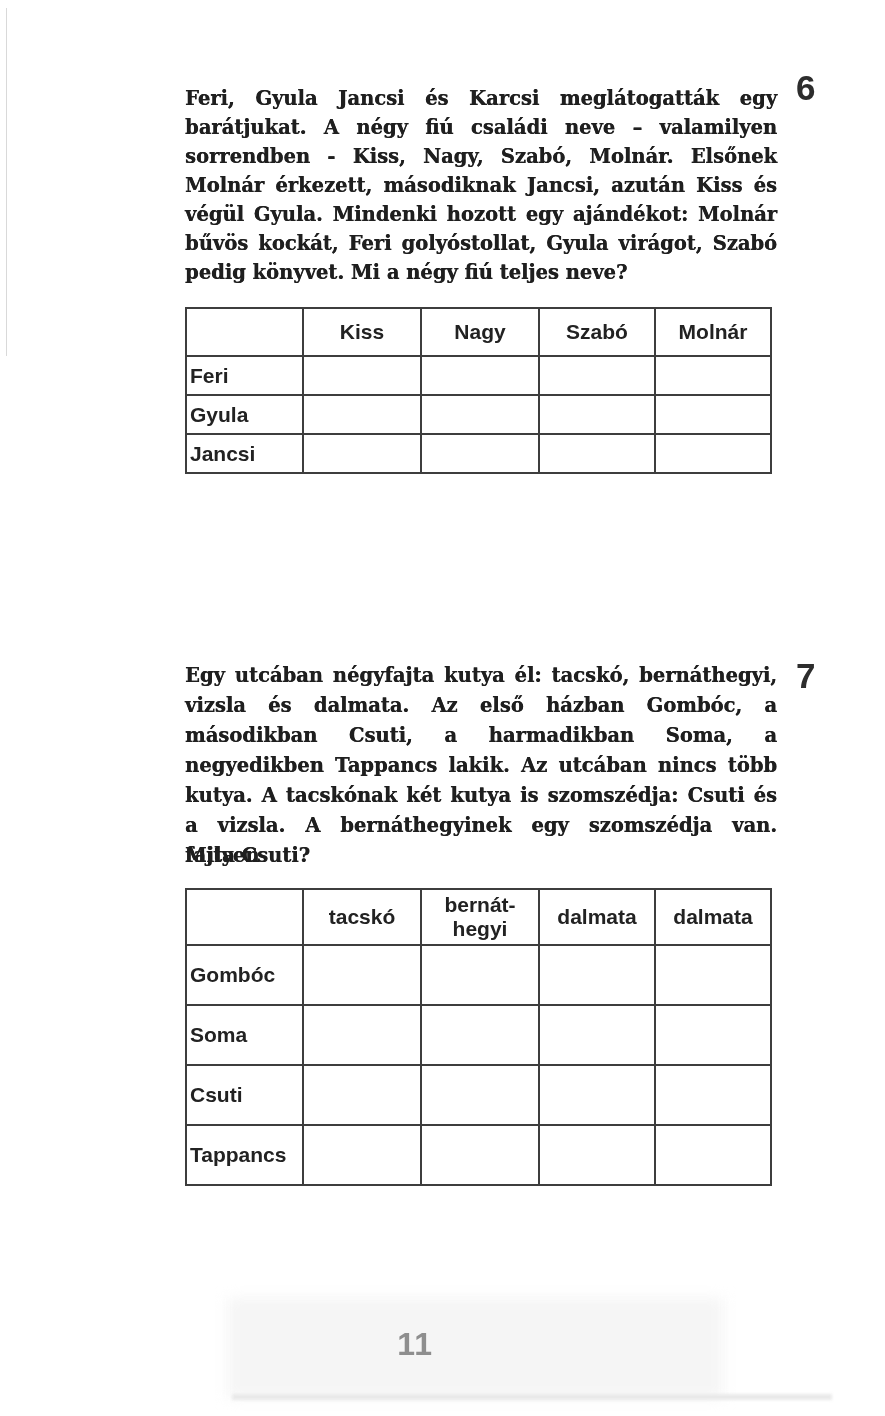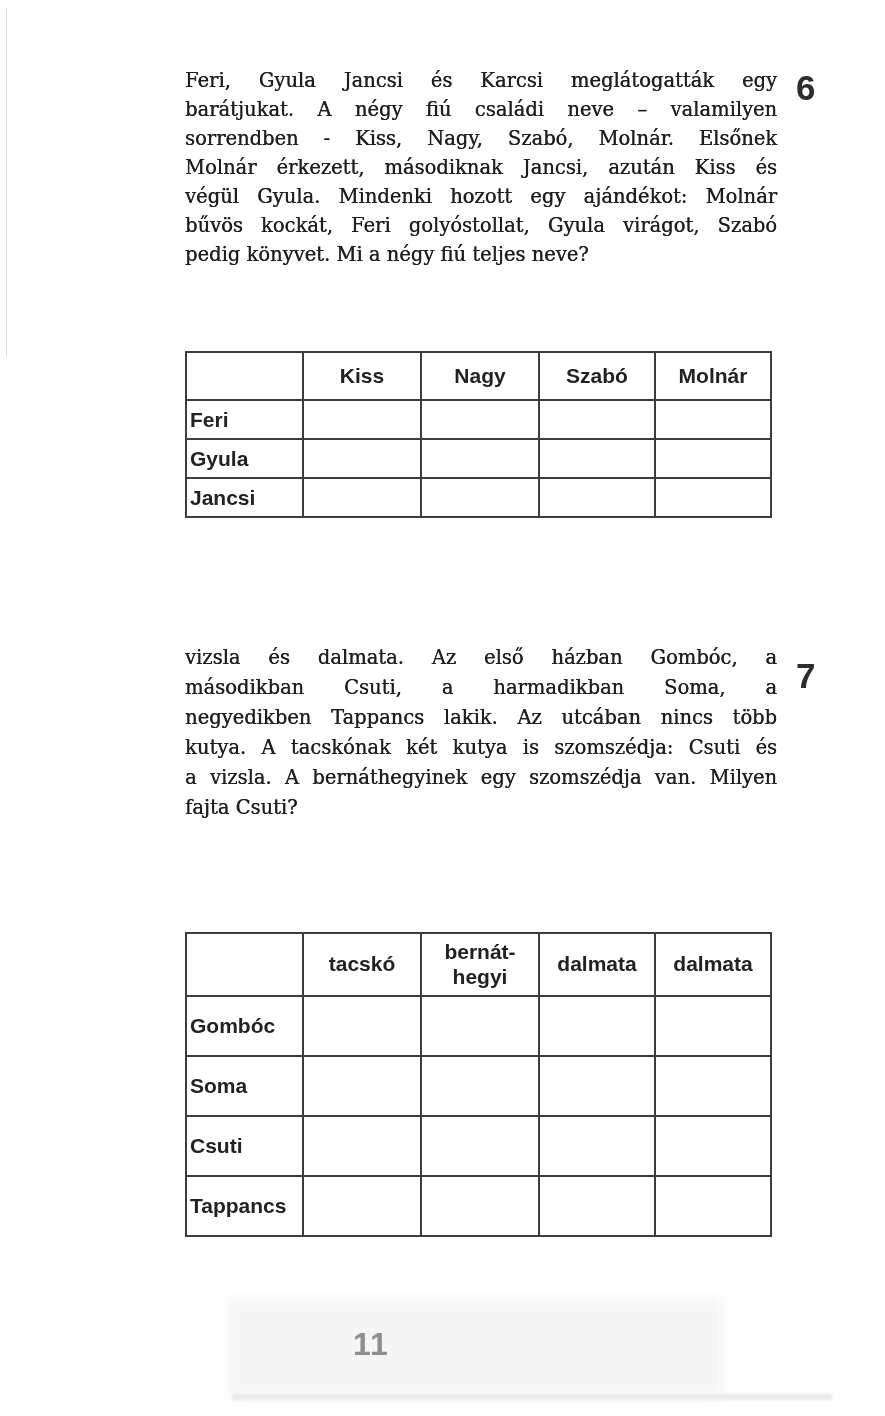--- a/index.html
+++ b/index.html
@@ -31,22 +31,23 @@
     position:absolute;left:232px;top:1394px;width:600px;height:6px;
     background:#e9e9e9;filter:blur(1.5px);
   }
 
   
   .problem-text{
     position:absolute;left:185px;width:592px;
     color:var(--ink);
     font-family:"DejaVu Serif", serif;
     font-size:19.5px;
-    font-weight:400;
+    font-weight:700;
     text-shadow:0.35px 0 0 currentColor;
+    margin-top:18px;
   }
   .problem-text .line{
     line-height:29px;height:29px;
     text-align:justify;
     text-align-last:justify;
     overflow:visible;
   }
   .problem-text .line:last-child{text-align-last:left;}
   #p2-text .line{line-height:30px;height:30px;}
 
@@ -55,21 +56,20 @@
     font-family:"Liberation Sans", sans-serif;
     font-weight:bold;font-size:35px;color:#2d2d2d;
     letter-spacing:-1px;
   }
 
   
   table.grid{
     position:absolute;left:185px;
     border-collapse:collapse;table-layout:fixed;
     background:#ffffff;
-    margin-top:44px;
   }
   .grid col.c0{width:117px;}
   .grid col.c1{width:118px;}
   .grid col.c2{width:118px;}
   .grid col.c3{width:116px;}
   .grid col.c4{width:116px;}
   .grid th,.grid td{
     border:2px solid var(--table-border);
     padding:0;
   }
@@ -82,31 +82,31 @@
   .grid td.rowlabel{
     font-family:"Liberation Sans", sans-serif;
     font-weight:bold;font-size:21px;color:var(--label-ink);
     text-align:left;vertical-align:middle;
     padding-left:3px;
   }
   #table-1{top:307px;}
   #table-1 thead tr{height:48px;}
   #table-1 tbody tr{height:39px;}
   #table-2{top:888px;}
-  #table-2 thead tr{height:63px;}
+  #table-2 thead tr{height:56px;}
   #table-2 tbody tr{height:60px;}
 
   #p1-text{top:66px;}
   #p1-number{top:68px;}
   #p2-text{top:643px;}
   #p2-number{top:656px;}
 
   .page-number{
     position:absolute;left:353px;top:1326px;width:80px;
-    text-align:left;
+    text-align:right;
     font-family:"Liberation Sans", sans-serif;
     font-weight:bold;font-size:32px;
     color:var(--page-number-gray);
     letter-spacing:1px;
   }
 </style>
 </head>
 <body>
 
 <div class="page">
@@ -162,20 +162,21 @@
         <td class="rowlabel">Jancsi</td>
         <td></td>
         <td></td>
         <td></td>
         <td></td>
       </tr>
     </tbody>
   </table>
 
   <div class="problem-text" id="p2-text">
+    <div class="line">Egy utcában négyfajta kutya él: tacskó, bernáthegyi,</div>
     <div class="line">vizsla és dalmata. Az első házban Gombóc, a</div>
     <div class="line">másodikban Csuti, a harmadikban Soma, a</div>
     <div class="line">negyedikben Tappancs lakik. Az utcában nincs több</div>
     <div class="line">kutya. A tacskónak két kutya is szomszédja: Csuti és</div>
     <div class="line">a vizsla. A bernáthegyinek egy szomszédja van. Milyen</div>
     <div class="line">fajta Csuti?</div>
   </div>
   <div class="problem-number" id="p2-number">7</div>
 
   <table class="grid" id="table-2">

